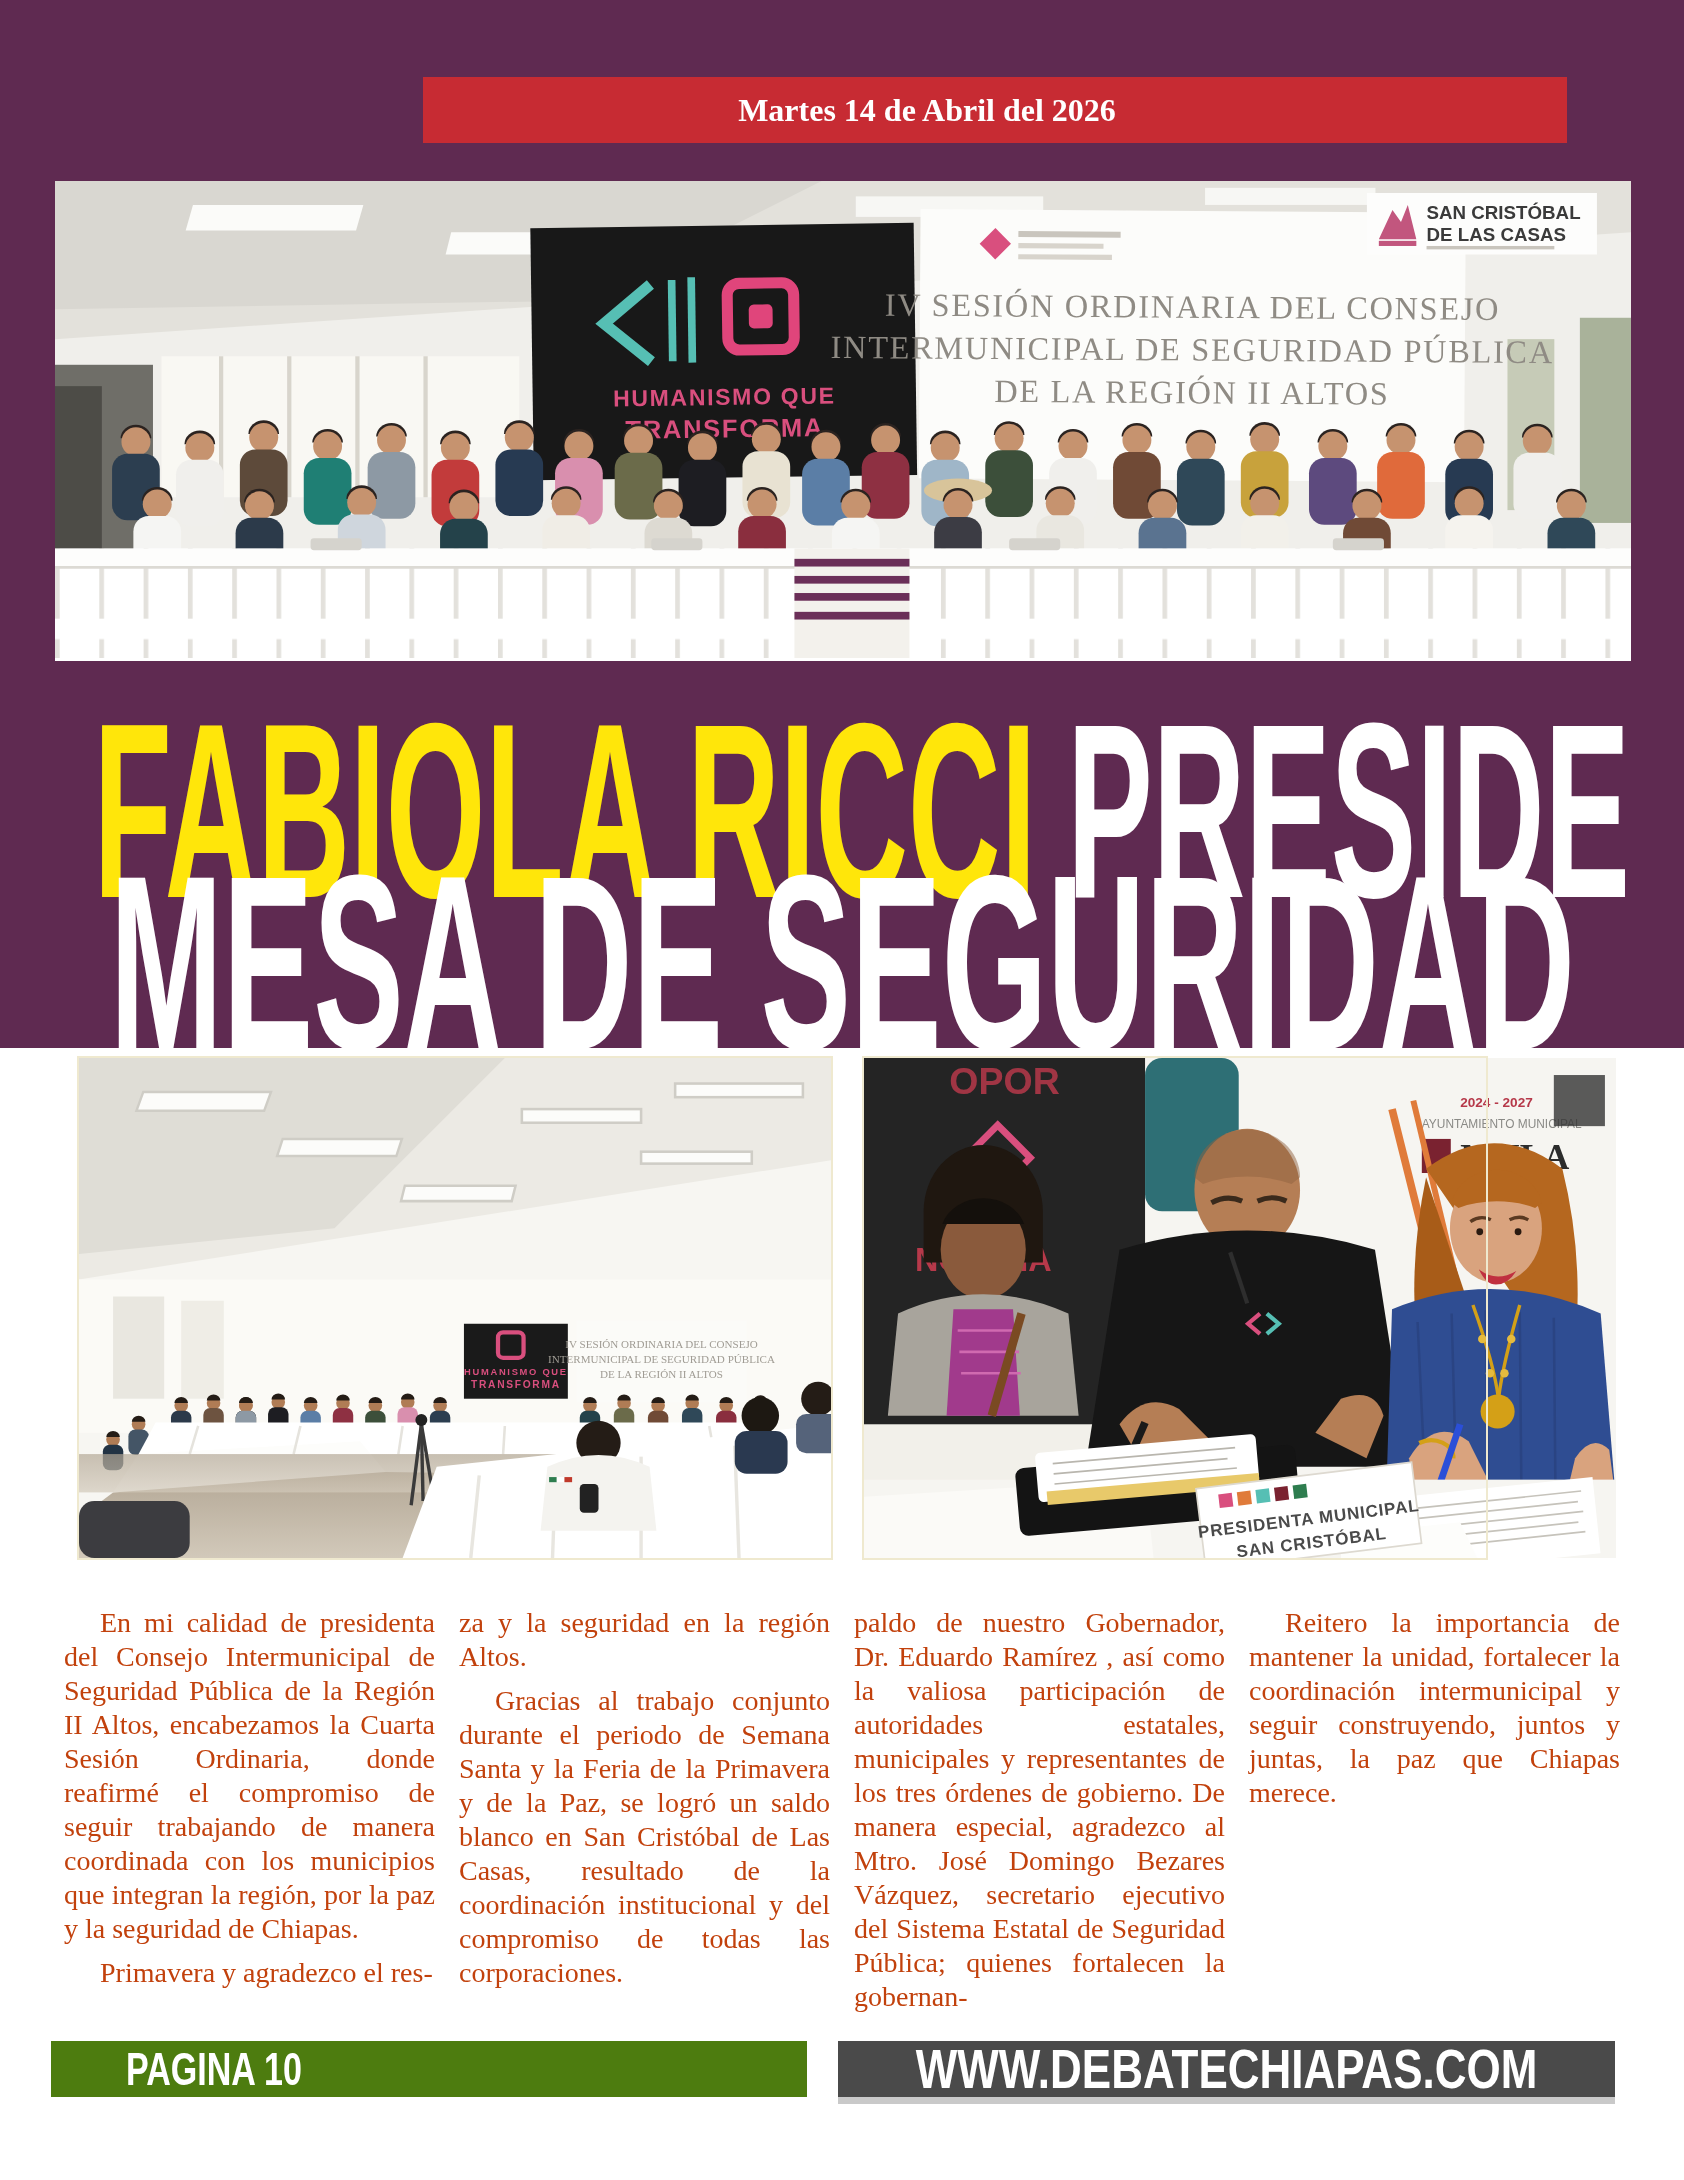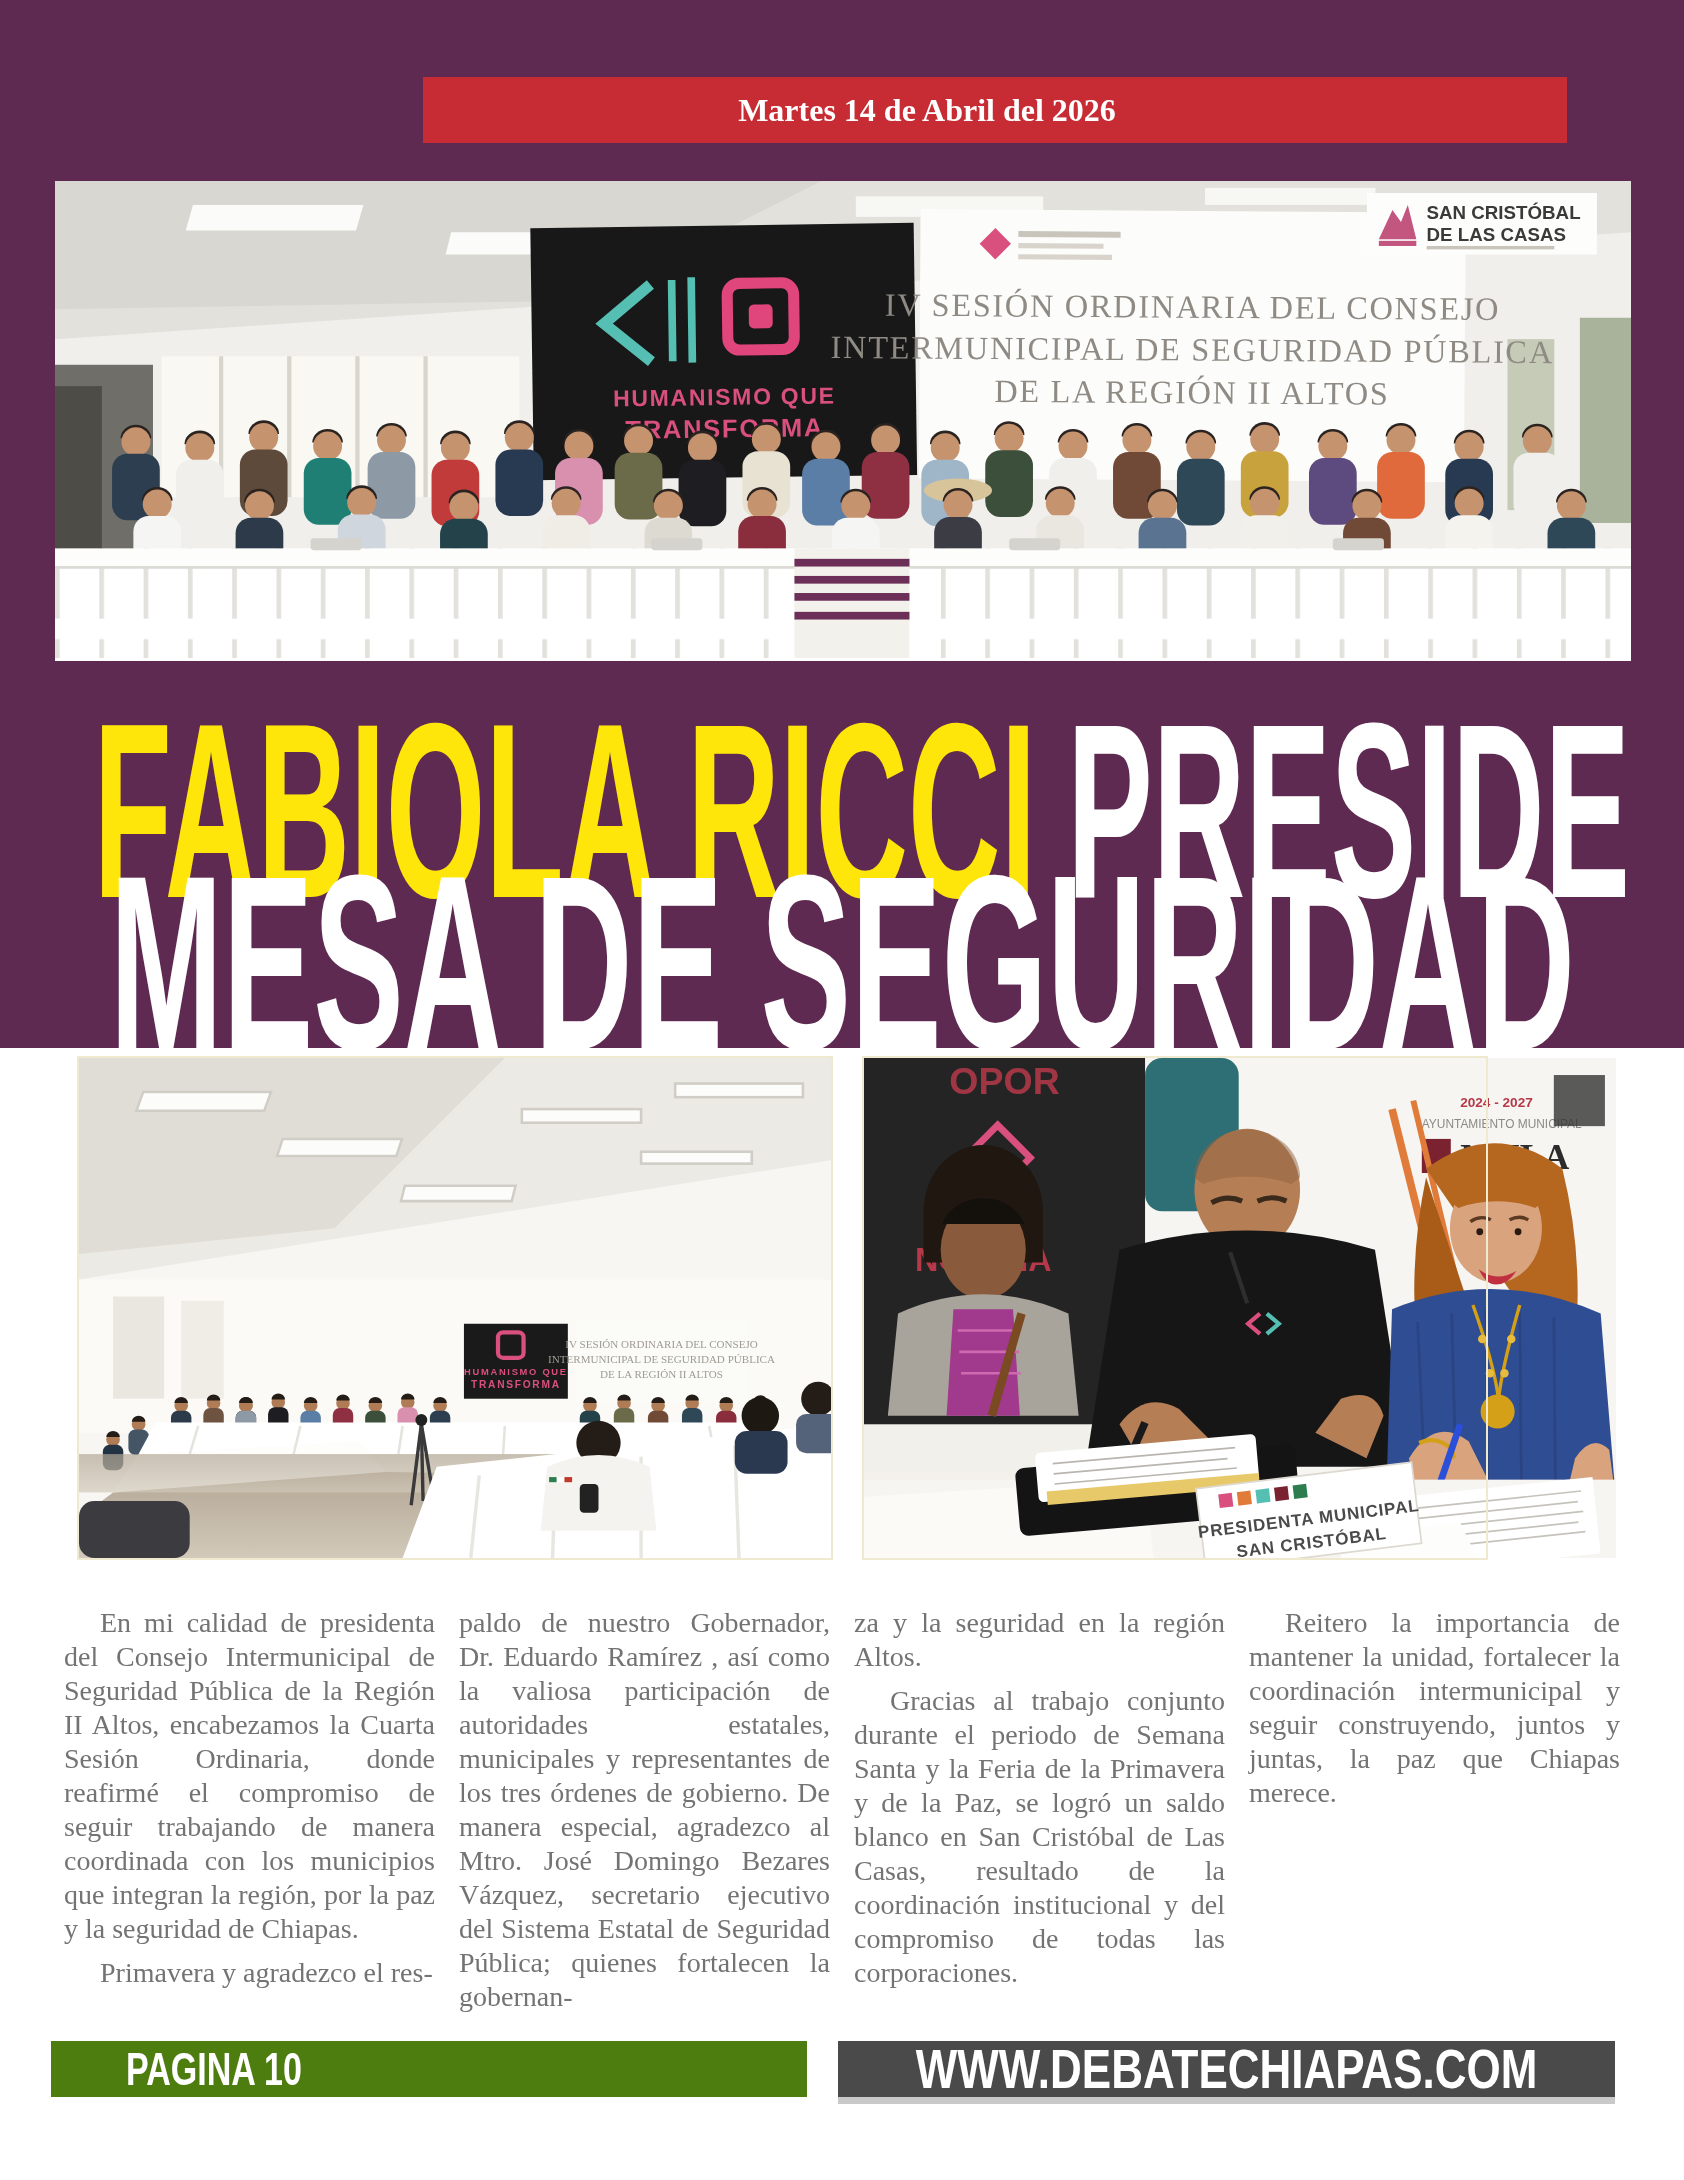--- a/index.html
+++ b/index.html
@@ -29,21 +29,21 @@
   .hl1{top:687px;margin-left:19px;} .hl1 .fit{transform:scaleX(.515);}
   .hl2{top:839px;} .hl2 .fit{transform:scaleX(.545);}
   .hl-yellow{color:#ffe60a;}
   .hl-white{color:#ffffff;margin-left:60px;}
   
   .photo-frame{position:absolute;outline:2.6px solid #efe9cf;background:#fff;}
   .photo-left{left:79px;top:1058px;width:752px;height:500px;}
   .photo-right{left:864px;top:1058px;width:622px;height:500px;}
   
   .article{position:absolute;left:64px;top:1606px;width:1559px;display:flex;gap:24px;}
-  .col{width:371px;font-size:28px;line-height:34px;text-align:justify;color:#737373;}
+  .col{width:371px;font-size:28px;line-height:34px;text-align:justify;color:#c2410c;}
   .col p{margin:0 0 10.2px 0;}
   .col p.indent{text-indent:36px;}
   
   .footer-bar{position:absolute;left:51px;top:2041px;width:1564px;height:56px;display:flex;}
   .footer-black{width:866px;height:100%;background:#4d7c0f;display:flex;align-items:center;padding-left:75px;box-sizing:border-box;}
   .footer-gray{position:relative;flex:1;height:100%;background:#4a4a4a;display:flex;align-items:center;justify-content:center;margin-left:31px;}
   .footer-gray::after{content:"";position:absolute;left:0;bottom:-6.8px;width:100%;height:6.8px;background:#c9c9c9;}
   .footer-text{font-family:"Liberation Sans",sans-serif;font-weight:bold;color:#fff;white-space:nowrap;line-height:1;}
   .footer-page{font-size:46px;transform:scaleX(.74);transform-origin:left center;}
   .footer-site{font-size:55px;transform:scaleX(.8);}
@@ -454,25 +454,25 @@
       </g>
     </svg>
   </div>
 
   <div class="article">
     <div class="col">
       <p class="indent">En mi calidad de presidenta del Consejo Intermunicipal de Seguridad Pública de la Región II Altos, encabezamos la Cuarta Sesión Ordinaria, donde reafirmé el compromiso de seguir trabajando de manera coordinada con los municipios que integran la región, por la paz y la seguridad de Chiapas.</p>
       <p class="indent">Primavera y agradezco el res-</p>
     </div>
     <div class="col">
-      <p>paldo de nuestro Gobernador, Dr. Eduardo Ramírez , así como la valiosa participación de autoridades estatales, municipales y representantes de los tres órdenes de gobierno. De manera especial, agradezco al Mtro. José Domingo Bezares Vázquez, secretario ejecutivo del Sistema Estatal de Seguridad Pública; quienes fortalecen la gobernan-</p>
-    </div>
-    <div class="col">
       <p>za y la seguridad en la región Altos.</p>
       <p class="indent">Gracias al trabajo conjunto durante el periodo de Semana Santa y la Feria de la Primavera y de la Paz, se logró un saldo blanco en San Cristóbal de Las Casas, resultado de la coordinación institucional y del compromiso de todas las corporaciones.</p>
+    </div>
+    <div class="col">
+      <p>paldo de nuestro Gobernador, Dr. Eduardo Ramírez , así como la valiosa participación de autoridades estatales, municipales y representantes de los tres órdenes de gobierno. De manera especial, agradezco al Mtro. José Domingo Bezares Vázquez, secretario ejecutivo del Sistema Estatal de Seguridad Pública; quienes fortalecen la gobernan-</p>
     </div>
     <div class="col">
       <p class="indent">Reitero la importancia de mantener la unidad, fortalecer la coordinación intermunicipal y seguir construyendo, juntos y juntas, la paz que Chiapas merece.</p>
     </div>
   </div>
 
   <div class="footer-bar">
     <div class="footer-black">
       <span class="footer-text footer-page">PAGINA 10</span>
     </div>

